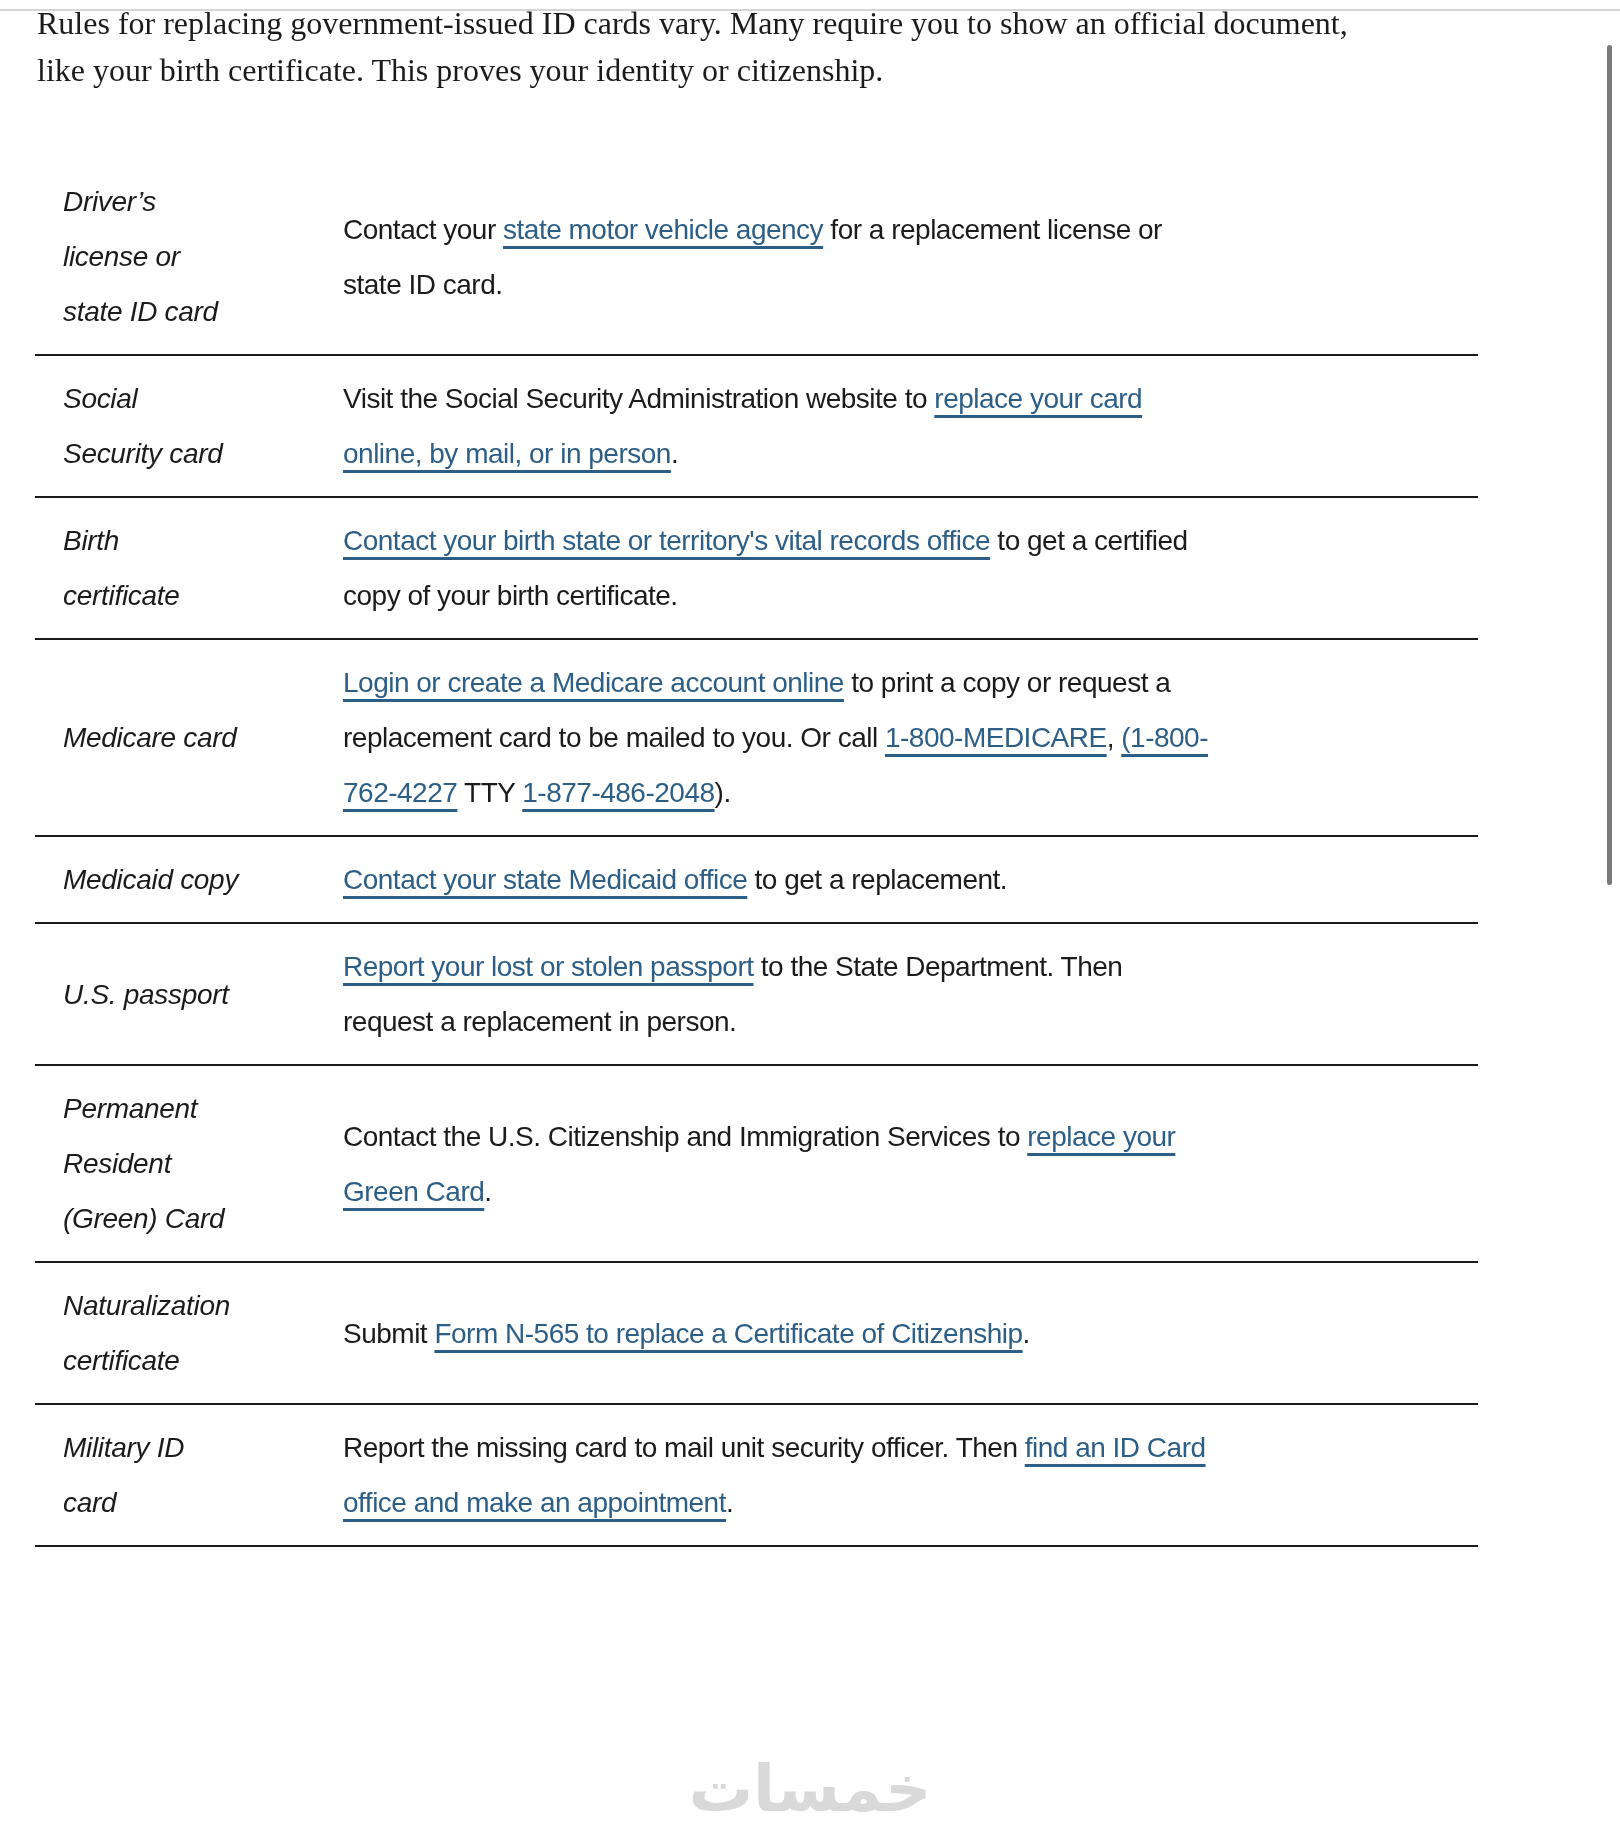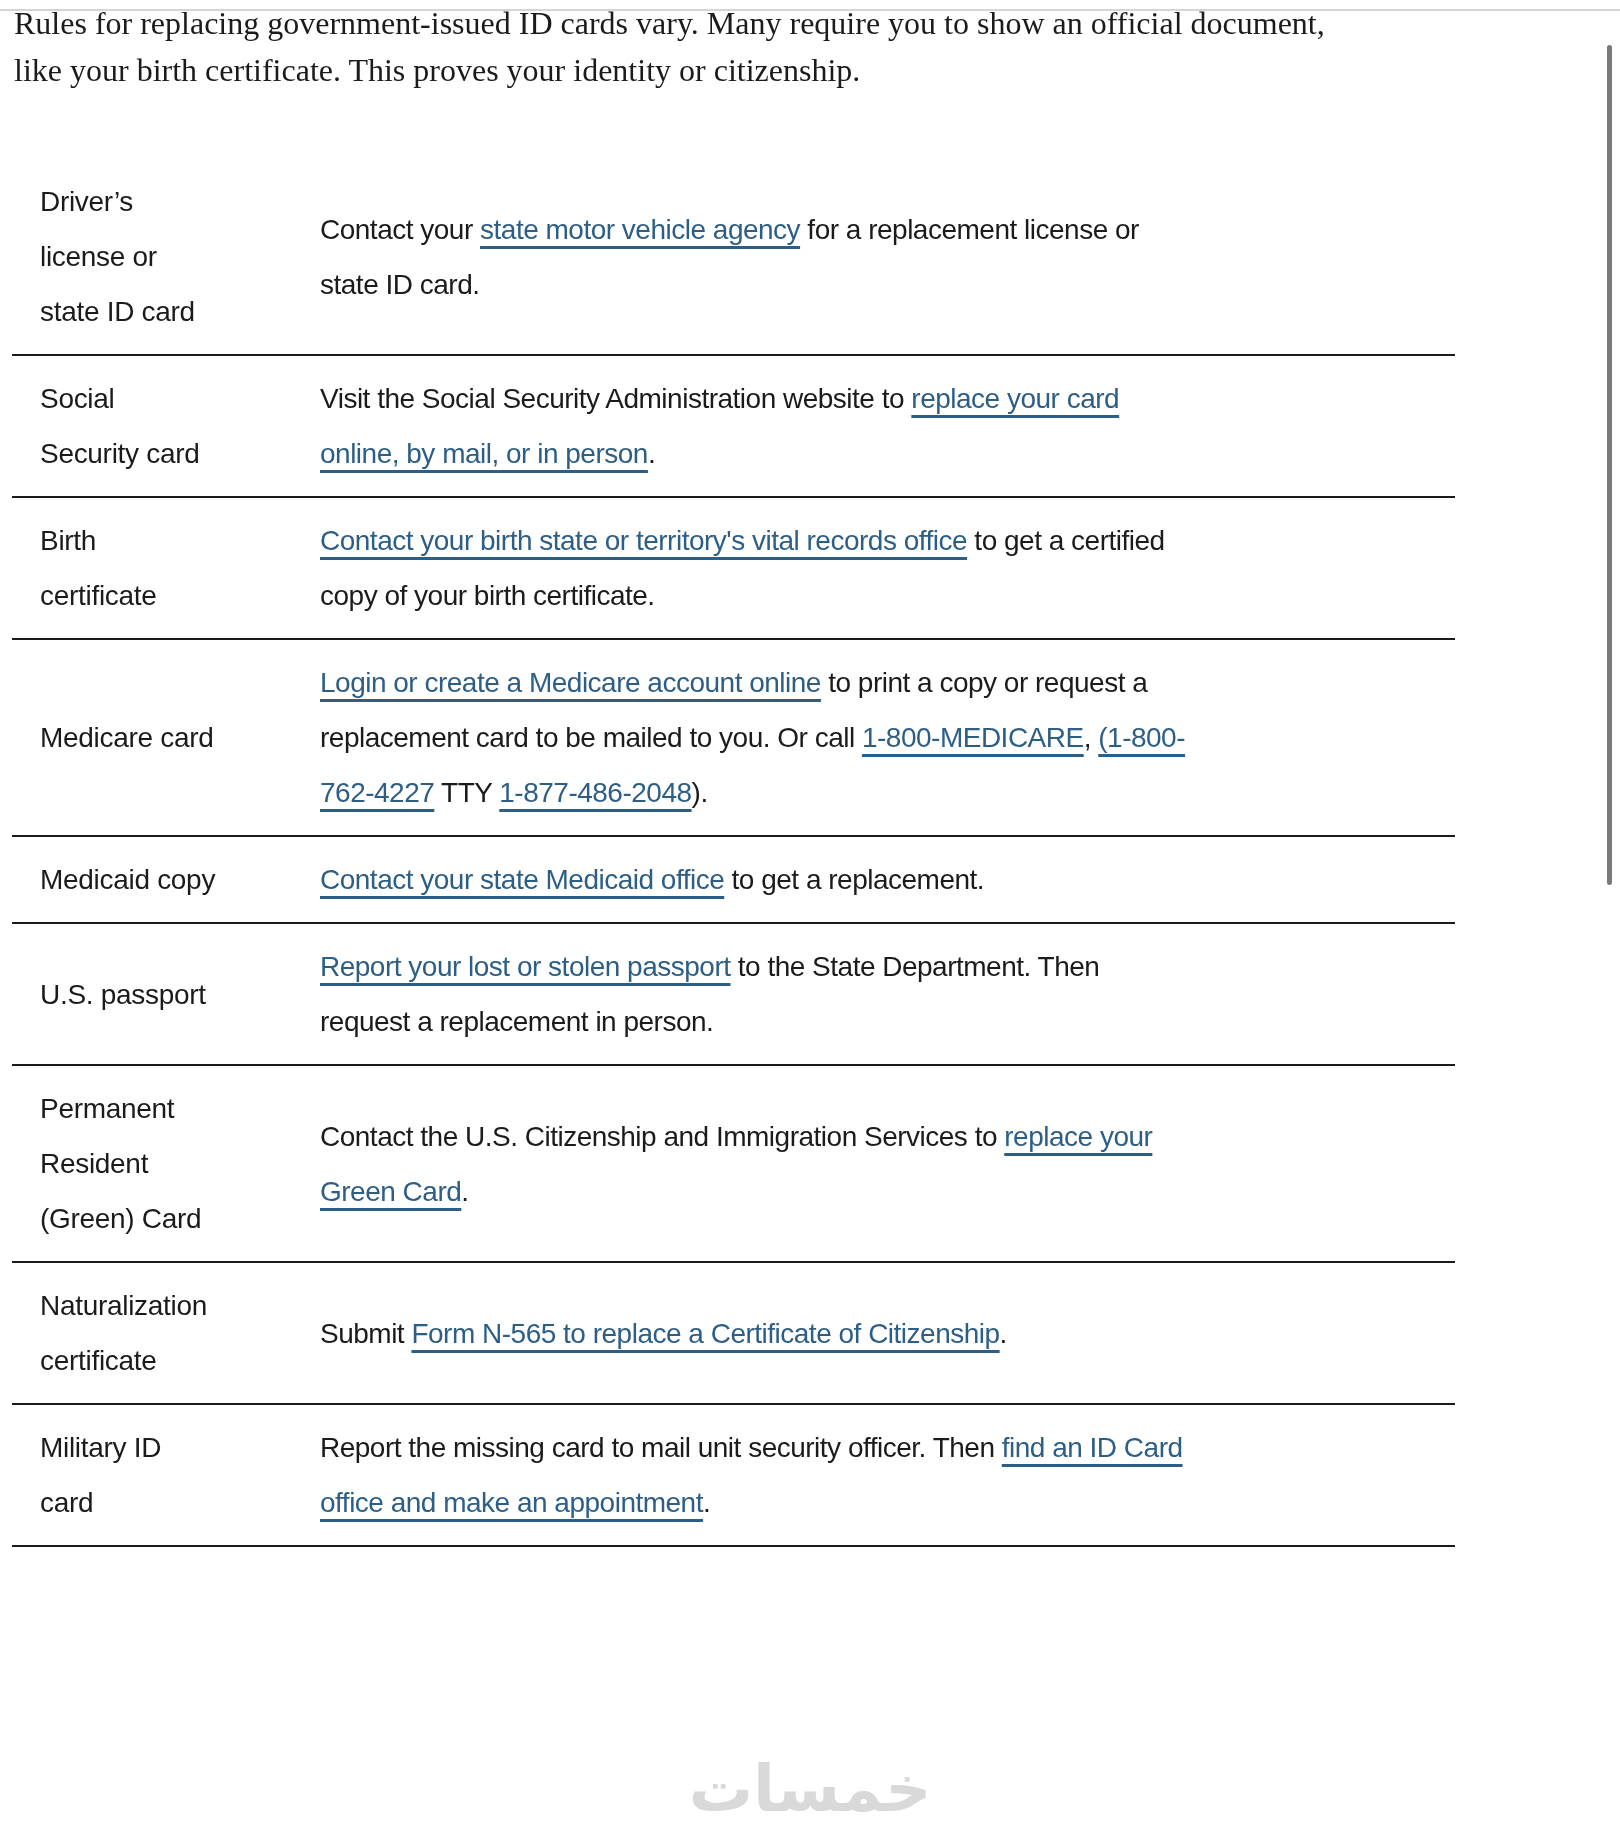--- a/index.html
+++ b/index.html
@@ -12,21 +12,21 @@
   }
   *{margin:0;padding:0;box-sizing:border-box;}
   html,body{width:1620px;height:1838px;background:#ffffff;overflow:hidden;}
   body{font-family:"Liberation Sans",sans-serif;color:var(--text);position:relative;}
 
   .top-rule{
     position:absolute;top:9px;left:0;width:1620px;height:2px;
     background:var(--top_rule);
   }
 
-  .content{position:relative;padding-left:12px;}
+  .content{position:relative;padding-left:35px;}
 
   .intro{
     font-family:"Liberation Serif",serif;
     font-size:32px;line-height:47px;color:var(--text);
     width:1340px;margin-left:2px;letter-spacing:0px;
   }
 
   .id-table{width:1443px;margin-top:65px;}
 
   .thead{
@@ -40,21 +40,21 @@
   .th-type{padding-left:28px;}
 
   .tr{
     display:grid;grid-template-columns:308px 1fr;
     align-items:center;
     border-bottom:2px solid var(--divider);
     padding:15px 0;
   }
   .td-type{
     padding-left:28px;font-size:28px;line-height:55px;
-    letter-spacing:-0.3px;white-space:nowrap;
+    letter-spacing:-0.3px;white-space:nowrap;font-style:italic;
   }
   .td-contact{
     font-size:28px;line-height:55px;letter-spacing:-0.5px;
     white-space:nowrap;
   }
   .td-contact a{
     color:var(--link);
     text-decoration:underline;
     text-decoration-thickness:2.5px;
     text-underline-offset:7px;

